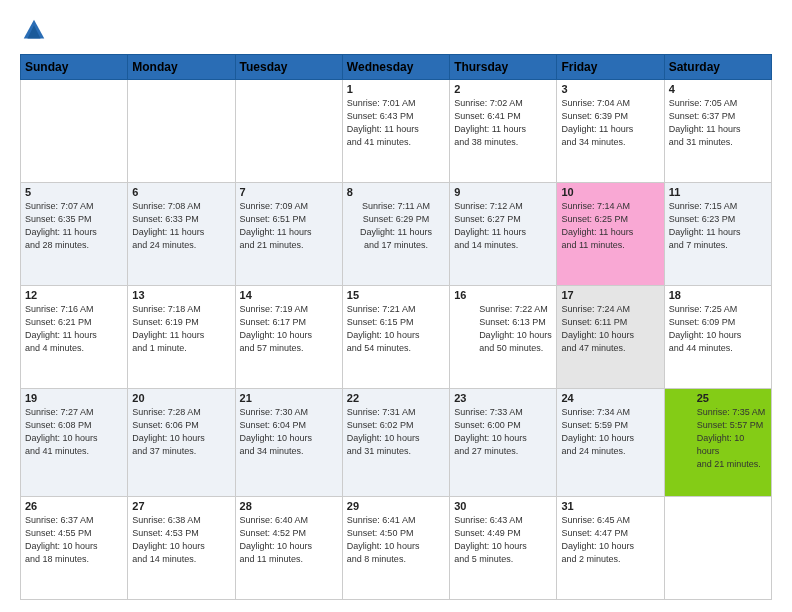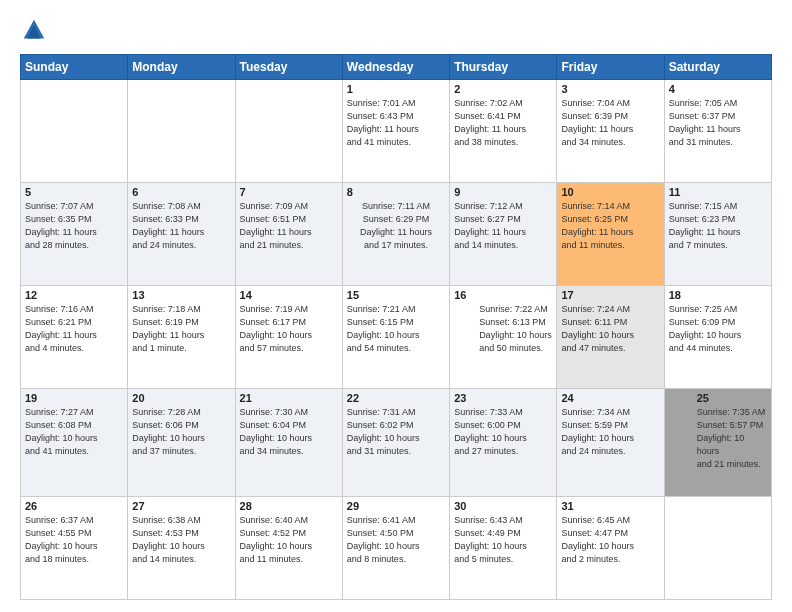--- a/index.html
+++ b/index.html
@@ -55,21 +55,21 @@
     }
     .calendar {
       flex: 1;
       border: 1px solid #ccc;
       border-collapse: collapse;
       width: 100%;
       table-layout: fixed;
     }
     .calendar th {
       background-color: #2a6db5;
-      color: #ffffff;
+      color: #000000;
       font-size: 12px;
       font-weight: bold;
       padding: 5px 4px;
       text-align: left;
       border: 1px solid #1a5a9a;
     }
     .calendar td {
       vertical-align: top;
       border: 1px solid #ccc;
       padding: 3px 4px;
@@ -194,21 +194,21 @@
 Daylight: 11 hours
 and 17 minutes.</div>
           </td>
           <td style="background-color: rgb(238, 242, 247);">
             <div class="day-number">9</div>
             <div class="day-info" style="white-space: pre-line;">Sunrise: 7:12 AM
 Sunset: 6:27 PM
 Daylight: 11 hours
 and 14 minutes.</div>
           </td>
-          <td style="background-color: #fdba74;">
+          <td style="background-color: #f9a8d4;">
             <div class="day-number">10</div>
             <div class="day-info" style="white-space: pre-line;">Sunrise: 7:14 AM
 Sunset: 6:25 PM
 Daylight: 11 hours
 and 11 minutes.</div>
           </td>
           <td style="background-color: rgb(238, 242, 247);">
             <div class="day-number">11</div>
             <div class="day-info" style="white-space: pre-line;">Sunrise: 7:15 AM
 Sunset: 6:23 PM
@@ -303,21 +303,21 @@
 Daylight: 10 hours
 and 27 minutes.</div>
           </td>
           <td style="background-color: rgb(238, 242, 247);">
             <div class="day-number">24</div>
             <div class="day-info" style="white-space: pre-line;">Sunrise: 7:34 AM
 Sunset: 5:59 PM
 Daylight: 10 hours
 and 24 minutes.</div>
           </td>
-          <td style="background-color: #a3a3a3; padding-left: 32px;">
+          <td style="background-color: #84cc16; padding-left: 32px;">
             <div class="day-number">25</div>
             <div class="day-info" style="white-space: pre-line;">Sunrise: 7:35 AM
 Sunset: 5:57 PM
 Daylight: 10 hours
 and 21 minutes.</div>
           </td>
         </tr>
         <tr>
           <td style="background-color: rgb(255, 255, 255);">
             <div class="day-number">26</div>

